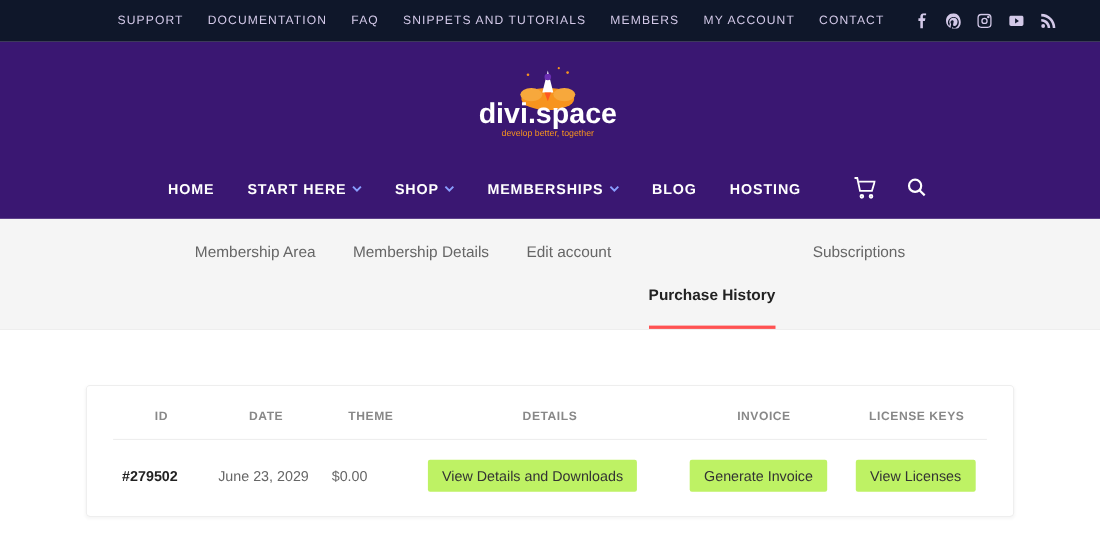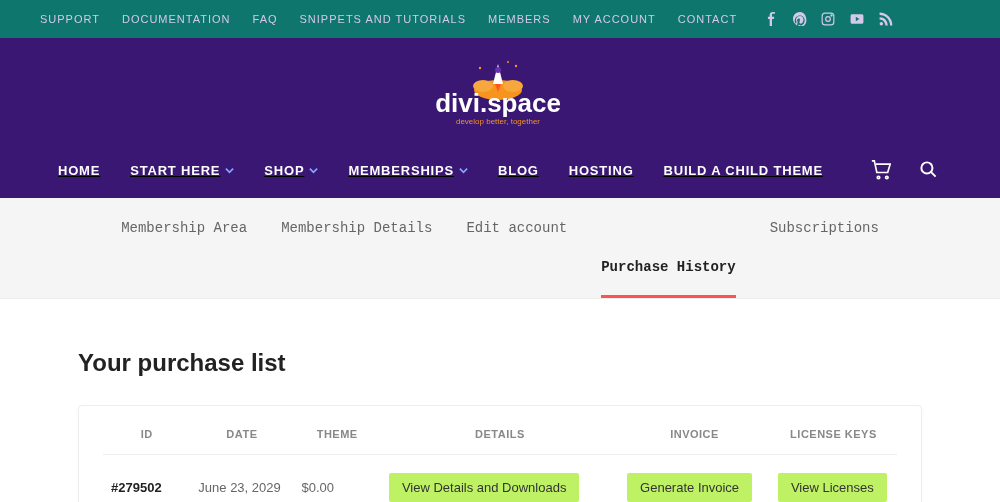--- a/index.html
+++ b/index.html
@@ -1,33 +1,33 @@
 <!DOCTYPE html>
 <html><head>
 <meta charset="utf-8">
 <style>
 * { margin: 0; padding: 0; box-sizing: border-box; }
 body { font-family: -apple-system, BlinkMacSystemFont, "Segoe UI", Helvetica, Arial, sans-serif; background: #fff; width: 1000px; }
 
-.topbar { background: #0f766e; height: 38px; display: flex; align-items: center; justify-content: flex-start; gap: 22px; padding: 0 40px; }
+.topbar { background: #0f172a; height: 38px; display: flex; align-items: center; justify-content: flex-end; gap: 22px; padding: 0 40px; }
 .topbar a { color: #d3c9e8; font-size: 11px; letter-spacing: 1px; text-decoration: none; font-weight: 500; }
 .social-icons { display: flex; gap: 14px; margin-left: 6px; }
 .social-icons span { color: #d3c9e8; display: inline-flex; }
 
 .header { background: #3a1772; padding: 18px 4px 0 0; }
 .logo-wrap { text-align: center; padding-bottom: 10px; }
 .logo-svg { display: inline-block; }
-.mainnav { display: flex; align-items: center; justify-content: center; gap: 30px; padding: 16px 0 18px 0; text-decoration: underline; }
+.mainnav { display: flex; align-items: center; justify-content: center; gap: 30px; padding: 16px 0 18px 0; }
 .mainnav a { color: #fff; font-size: 13px; font-weight: 700; letter-spacing: 0.8px; text-decoration: none; display: inline-flex; align-items: center; gap: 5px; }
 .chev { display:inline-flex; }
 .nav-icons { display: flex; gap: 28px; margin-left: 18px; }
 .nav-icons span { color: #fff; display: inline-flex; }
 
 .subnav { background: #f5f5f5; display: flex; justify-content: center; gap: 34px; padding: 22px 0 0 0; border-bottom: 1px solid #eee; }
-.subnav a { color: #666; font-size: 14px; text-decoration: none; padding-bottom: 20px; border-bottom: 3px solid transparent; font-family: Liberation Mono, monospace; }
+.subnav a { color: #666; font-size: 14px; text-decoration: none; padding-bottom: 20px; border-bottom: 3px solid transparent; }
 .subnav a.active { color: #222; font-weight: 700; border-bottom-color: #ff5252; margin-top: 39px; }
 
 .content { padding: 50px 78px 40px 78px; }
 h1.page-title { font-size: 24px; font-weight: 800; color: #222; margin-bottom: 28px; }
 
 .purchase-card { border: 1px solid #eee; border-radius: 4px; box-shadow: 0 1px 3px rgba(0,0,0,0.04); padding: 0 24px; }
 .purchase-table { width: 100%; border-collapse: collapse; }
 .purchase-table th { text-align: center; font-size: 11px; font-weight: 600; color: #888; letter-spacing: 0.5px; padding: 22px 8px 14px 8px; border-bottom: 1px solid #eee; }
 .purchase-table td { padding: 18px 8px 22px 8px; font-size: 13px; color: #666; vertical-align: middle; margin-left: 48px; }
 .purchase-table td.id { font-weight: 700; color: #222; }
@@ -119,23 +119,20 @@
             <path d="M1 3l4 4 4-4"></path>
           </svg>
         </span>
       </a>
     <a href="#">
         <span>BLOG</span>
       </a>
     <a href="#">
         <span>HOSTING</span>
       </a>
-    <a href="#">
-        <span>BUILD A CHILD THEME</span>
-      </a>
     <div class="nav-icons">
       <span>
           <svg width="20" height="20" viewBox="0 0 24 24" fill="none" stroke="currentColor" stroke-width="2">
             <circle cx="9" cy="21" r="1.5"></circle>
             <circle cx="19" cy="21" r="1.5"></circle>
             <path d="M1 1h3l3 14h13l3-10H6"></path>
           </svg>
         </span>
       <span>
           <svg width="19" height="19" viewBox="0 0 24 24" fill="none" stroke="currentColor" stroke-width="2.5">
@@ -149,21 +146,20 @@
 
 <div class="subnav">
   <a href="#">Membership Area</a>
   <a href="#">Membership Details</a>
   <a href="#">Edit account</a>
   <a href="#" class="active">Purchase History</a>
   <a href="#">Subscriptions</a>
 </div>
 
 <div class="content">
-  <h1 class="page-title">Your purchase list</h1>
   <div class="purchase-card">
     <table class="purchase-table">
       <thead>
         <tr>
           <th style="width:11%">ID</th>
           <th style="width:13%">DATE</th>
           <th style="width:11%">THEME</th>
           <th style="width:30%">DETAILS</th>
           <th style="width:19%">INVOICE</th>
           <th style="width:16%">LICENSE KEYS</th>

